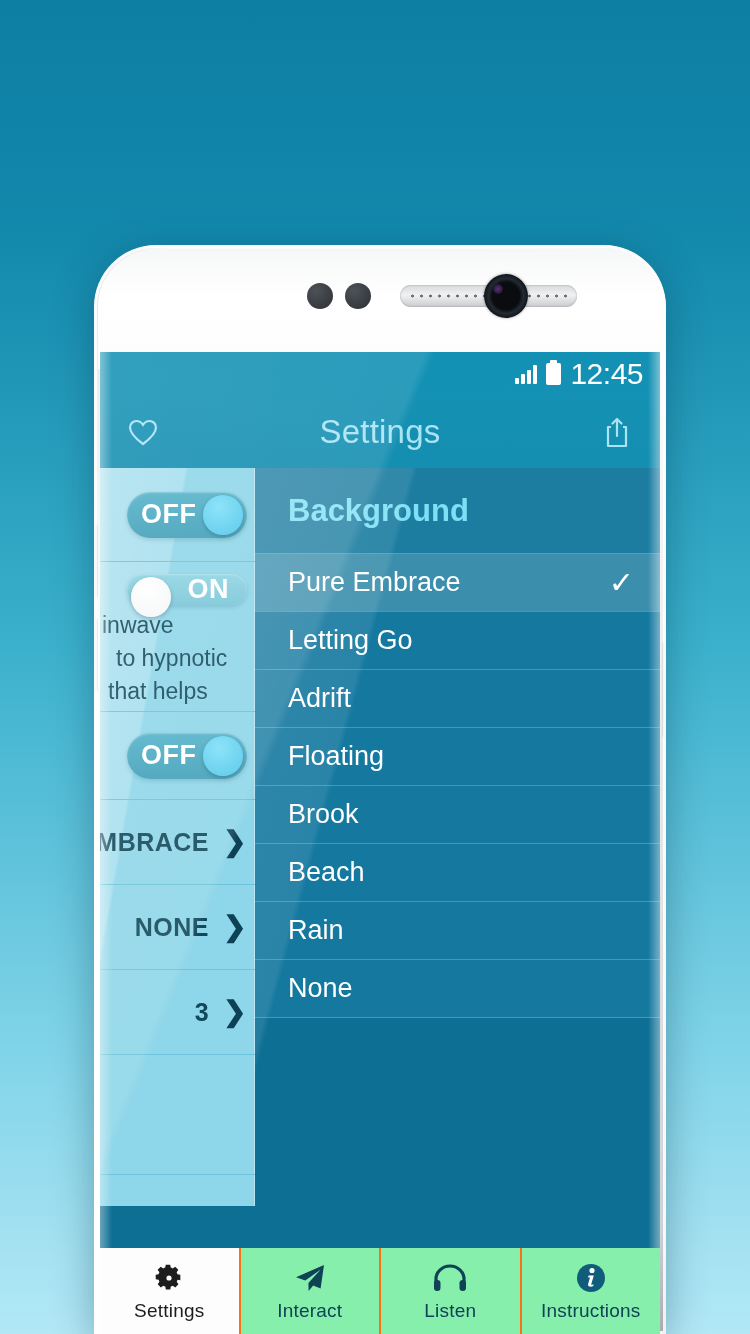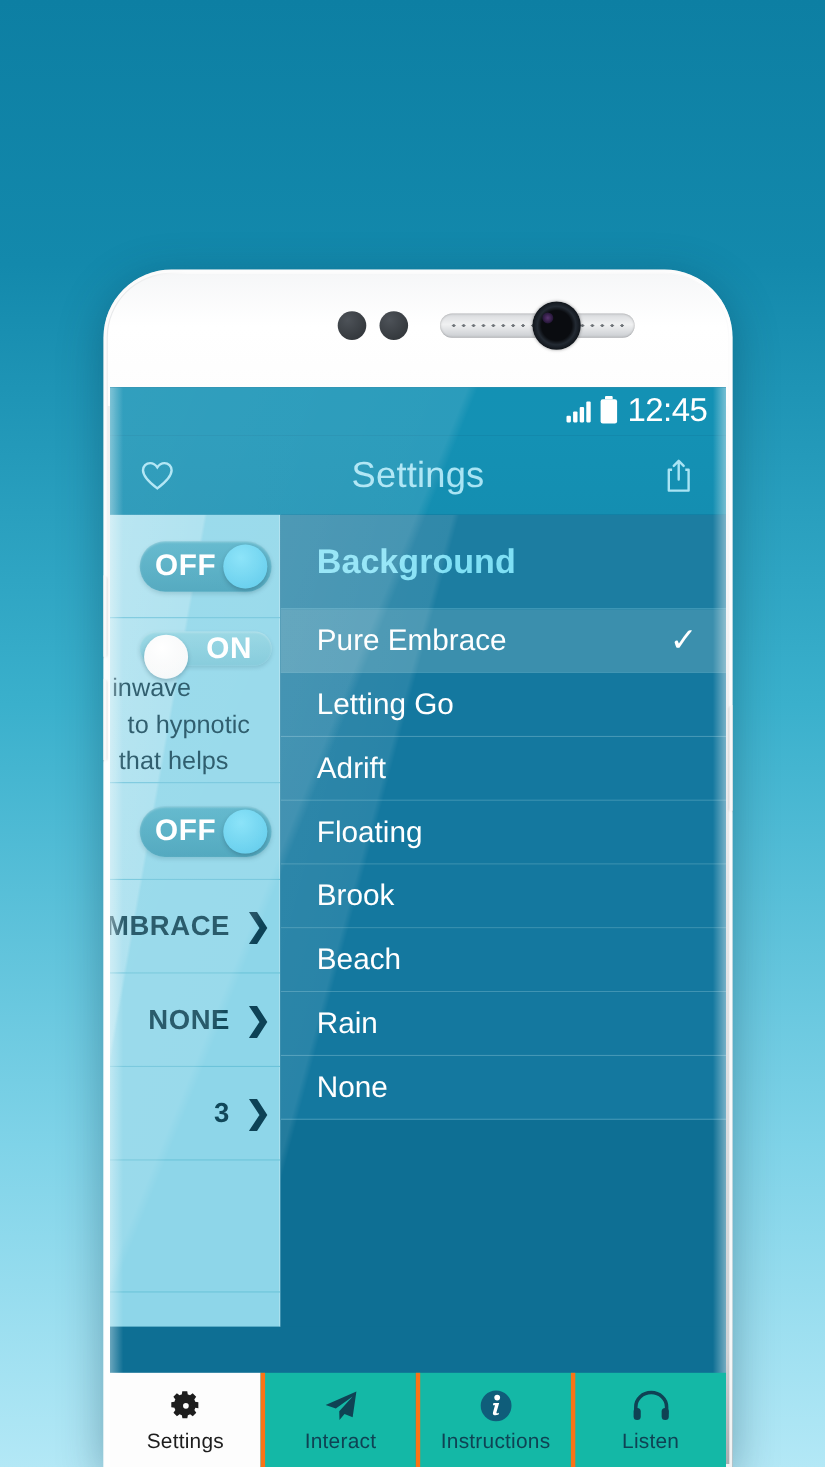--- a/index.html
+++ b/index.html
@@ -192,21 +192,21 @@
   }
   .list-row.selected{ background:#3b8fad; }
   .check{ font-size:30px; color:#ffffff; line-height:1; }
 
   
   .tabbar{
     position:absolute; left:0; bottom:0; width:560px; height:86px;
     display:flex; z-index:45;
   }
   .tab{
-    flex:1; background:#14b8a6; border-left:4px solid #f97316;
+    flex:1; background:#86efac; border-left:2px solid #f97316;
     display:flex; flex-direction:column; align-items:center; justify-content:center;
     gap:5px; color:#0f4254; position:relative;
   }
   .tab:first-child{ border-left:none; }
   .tab.active{ background:#fdfdfd; color:#1d1d1d; }
   .tab-label{ font-size:19px; letter-spacing:.2px; }
   .tab-ico{ height:34px; display:flex; align-items:center; justify-content:center; }
   .dots{ display:flex; gap:6px; }
   .dots i{ width:11px; height:11px; border-radius:50%; background:#15506a; display:block; }
 </style>
@@ -363,39 +363,39 @@
         <div class="tab-ico">
           <svg width="34" height="32" viewBox="0 0 34 32">
             <path fill="#0f4254" d="M31 3L3 15.2l9.3 3.3L27.6 7.6 15.4 20.9l.2 8.1 4.6-5.6 7.4 3.1z"></path>
           </svg>
         </div>
         <div class="tab-label">Interact</div>
       </div>
 
       <div class="tab">
         <div class="tab-ico">
+          <svg width="36" height="30" viewBox="0 0 36 30">
+            <path d="M4 22 V16 C4 8.8 10.3 3 18 3 C25.7 3 32 8.8 32 16 V22" fill="none" stroke="#0f4254" stroke-width="3.2" stroke-linecap="round"></path>
+            <rect x="2" y="17" width="6.5" height="11" rx="3.2" fill="#0f4254"></rect>
+            <rect x="27.5" y="17" width="6.5" height="11" rx="3.2" fill="#0f4254"></rect>
+          </svg>
+        </div>
+        <div class="tab-label">Listen</div>
+      </div>
+
+      <div class="tab">
+        <div class="tab-ico">
           <svg width="32" height="32" viewBox="0 0 32 32">
             <circle cx="16" cy="16" r="14" fill="#0f5d7a"></circle>
             <circle cx="17" cy="8.5" r="2.6" fill="#ffffff"></circle>
             <path d="M13.6 13.4h5.2l-2.4 8.3c-.3 1 .2 1.4 1 1.1l1.2-.5-.3 1.6c-1.2.6-2.6.9-3.7.7-1.3-.2-1.8-1.3-1.4-2.8l1.8-6.4h-1.9z" fill="#ffffff"></path>
           </svg>
         </div>
         <div class="tab-label">Instructions</div>
       </div>
 
-      <div class="tab">
-        <div class="tab-ico">
-          <svg width="36" height="30" viewBox="0 0 36 30">
-            <path d="M4 22 V16 C4 8.8 10.3 3 18 3 C25.7 3 32 8.8 32 16 V22" fill="none" stroke="#0f4254" stroke-width="3.2" stroke-linecap="round"></path>
-            <rect x="2" y="17" width="6.5" height="11" rx="3.2" fill="#0f4254"></rect>
-            <rect x="27.5" y="17" width="6.5" height="11" rx="3.2" fill="#0f4254"></rect>
-          </svg>
-        </div>
-        <div class="tab-label">Listen</div>
-      </div>
-
     </div>
 
     <div class="screen-edge-l"></div>
     <div class="screen-edge-r"></div>
     <div class="screen-gloss"></div>
   </div>
 </div>
 
 </body></html>

